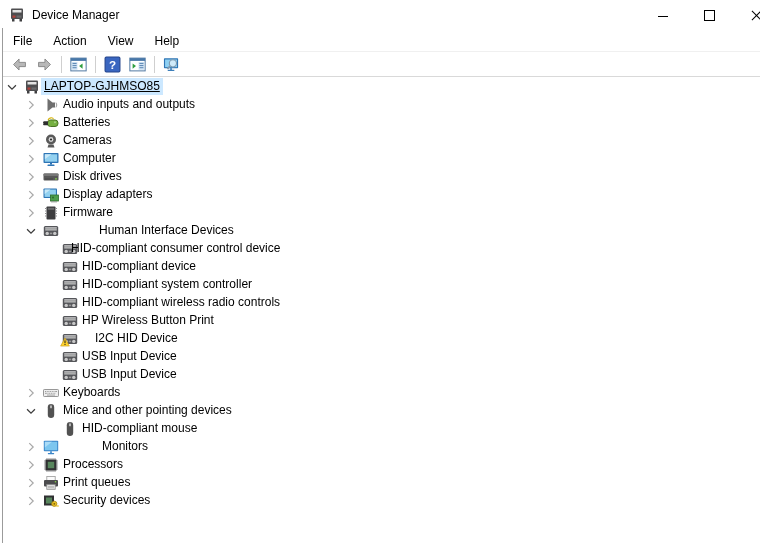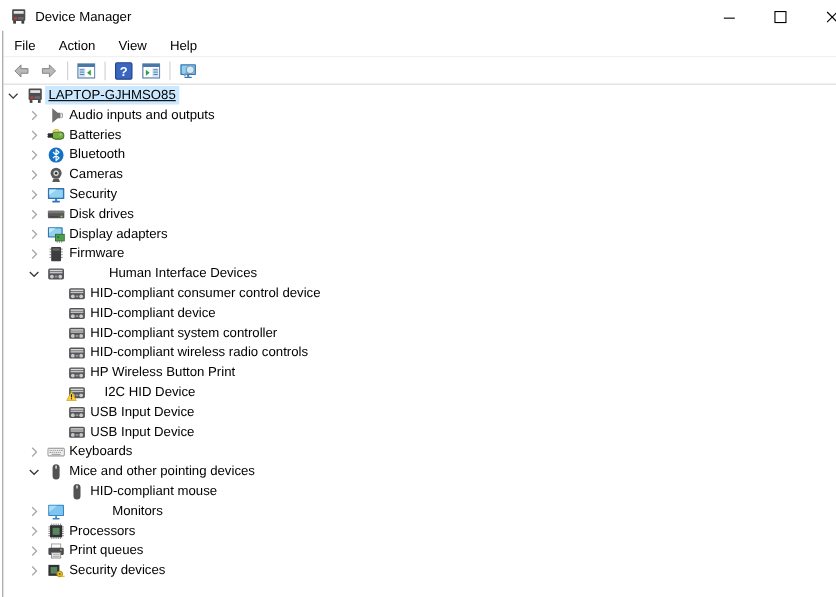--- a/index.html
+++ b/index.html
@@ -368,50 +368,37 @@
       <span class="tlabel" style="left: 60px;">Batteries</span>
     </div>
     <div class="trow">
       <span class="chev" style="left: 24px;">
         <svg viewBox="0 0 16 16">
           <use href="#chev-closed"></use>
         </svg>
       </span>
       <span class="ticon" style="left: 43px;">
         <svg viewBox="0 0 16 16">
-          <use href="#i-bluetooth"></use>
-        </svg>
-      </span>
-      <span class="tlabel" style="left: 60px;">Bluetooth</span>
-    </div>
-    <div class="trow">
-      <span class="chev" style="left: 24px;">
-        <svg viewBox="0 0 16 16">
-          <use href="#chev-closed"></use>
-        </svg>
-      </span>
-      <span class="ticon" style="left: 43px;">
-        <svg viewBox="0 0 16 16">
           <use href="#i-camera"></use>
         </svg>
       </span>
       <span class="tlabel" style="left: 60px;">Cameras</span>
     </div>
     <div class="trow">
       <span class="chev" style="left: 24px;">
         <svg viewBox="0 0 16 16">
           <use href="#chev-closed"></use>
         </svg>
       </span>
       <span class="ticon" style="left: 43px;">
         <svg viewBox="0 0 16 16">
           <use href="#i-pc"></use>
         </svg>
       </span>
-      <span class="tlabel" style="left: 60px;">Security</span>
+      <span class="tlabel" style="left: 60px;">Computer</span>
     </div>
     <div class="trow">
       <span class="chev" style="left: 24px;">
         <svg viewBox="0 0 16 16">
           <use href="#chev-closed"></use>
         </svg>
       </span>
       <span class="ticon" style="left: 43px;">
         <svg viewBox="0 0 16 16">
           <use href="#i-disk"></use>
@@ -457,21 +444,21 @@
         </svg>
       </span>
       <span class="tlabel" style="left: 60px; margin-left: 36px;">Human Interface Devices</span>
     </div>
     <div class="trow">
       <span class="ticon" style="left: 62px;">
         <svg viewBox="0 0 16 16">
           <use href="#i-hid"></use>
         </svg>
       </span>
-      <span class="tlabel" style="left: 79px; text-align: right;">HID-compliant consumer control device</span>
+      <span class="tlabel" style="left: 68px; text-align: right;">HID-compliant consumer control device</span>
     </div>
     <div class="trow">
       <span class="ticon" style="left: 62px;">
         <svg viewBox="0 0 16 16">
           <use href="#i-hid"></use>
         </svg>
       </span>
       <span class="tlabel" style="left: 79px;">HID-compliant device</span>
     </div>
     <div class="trow">

